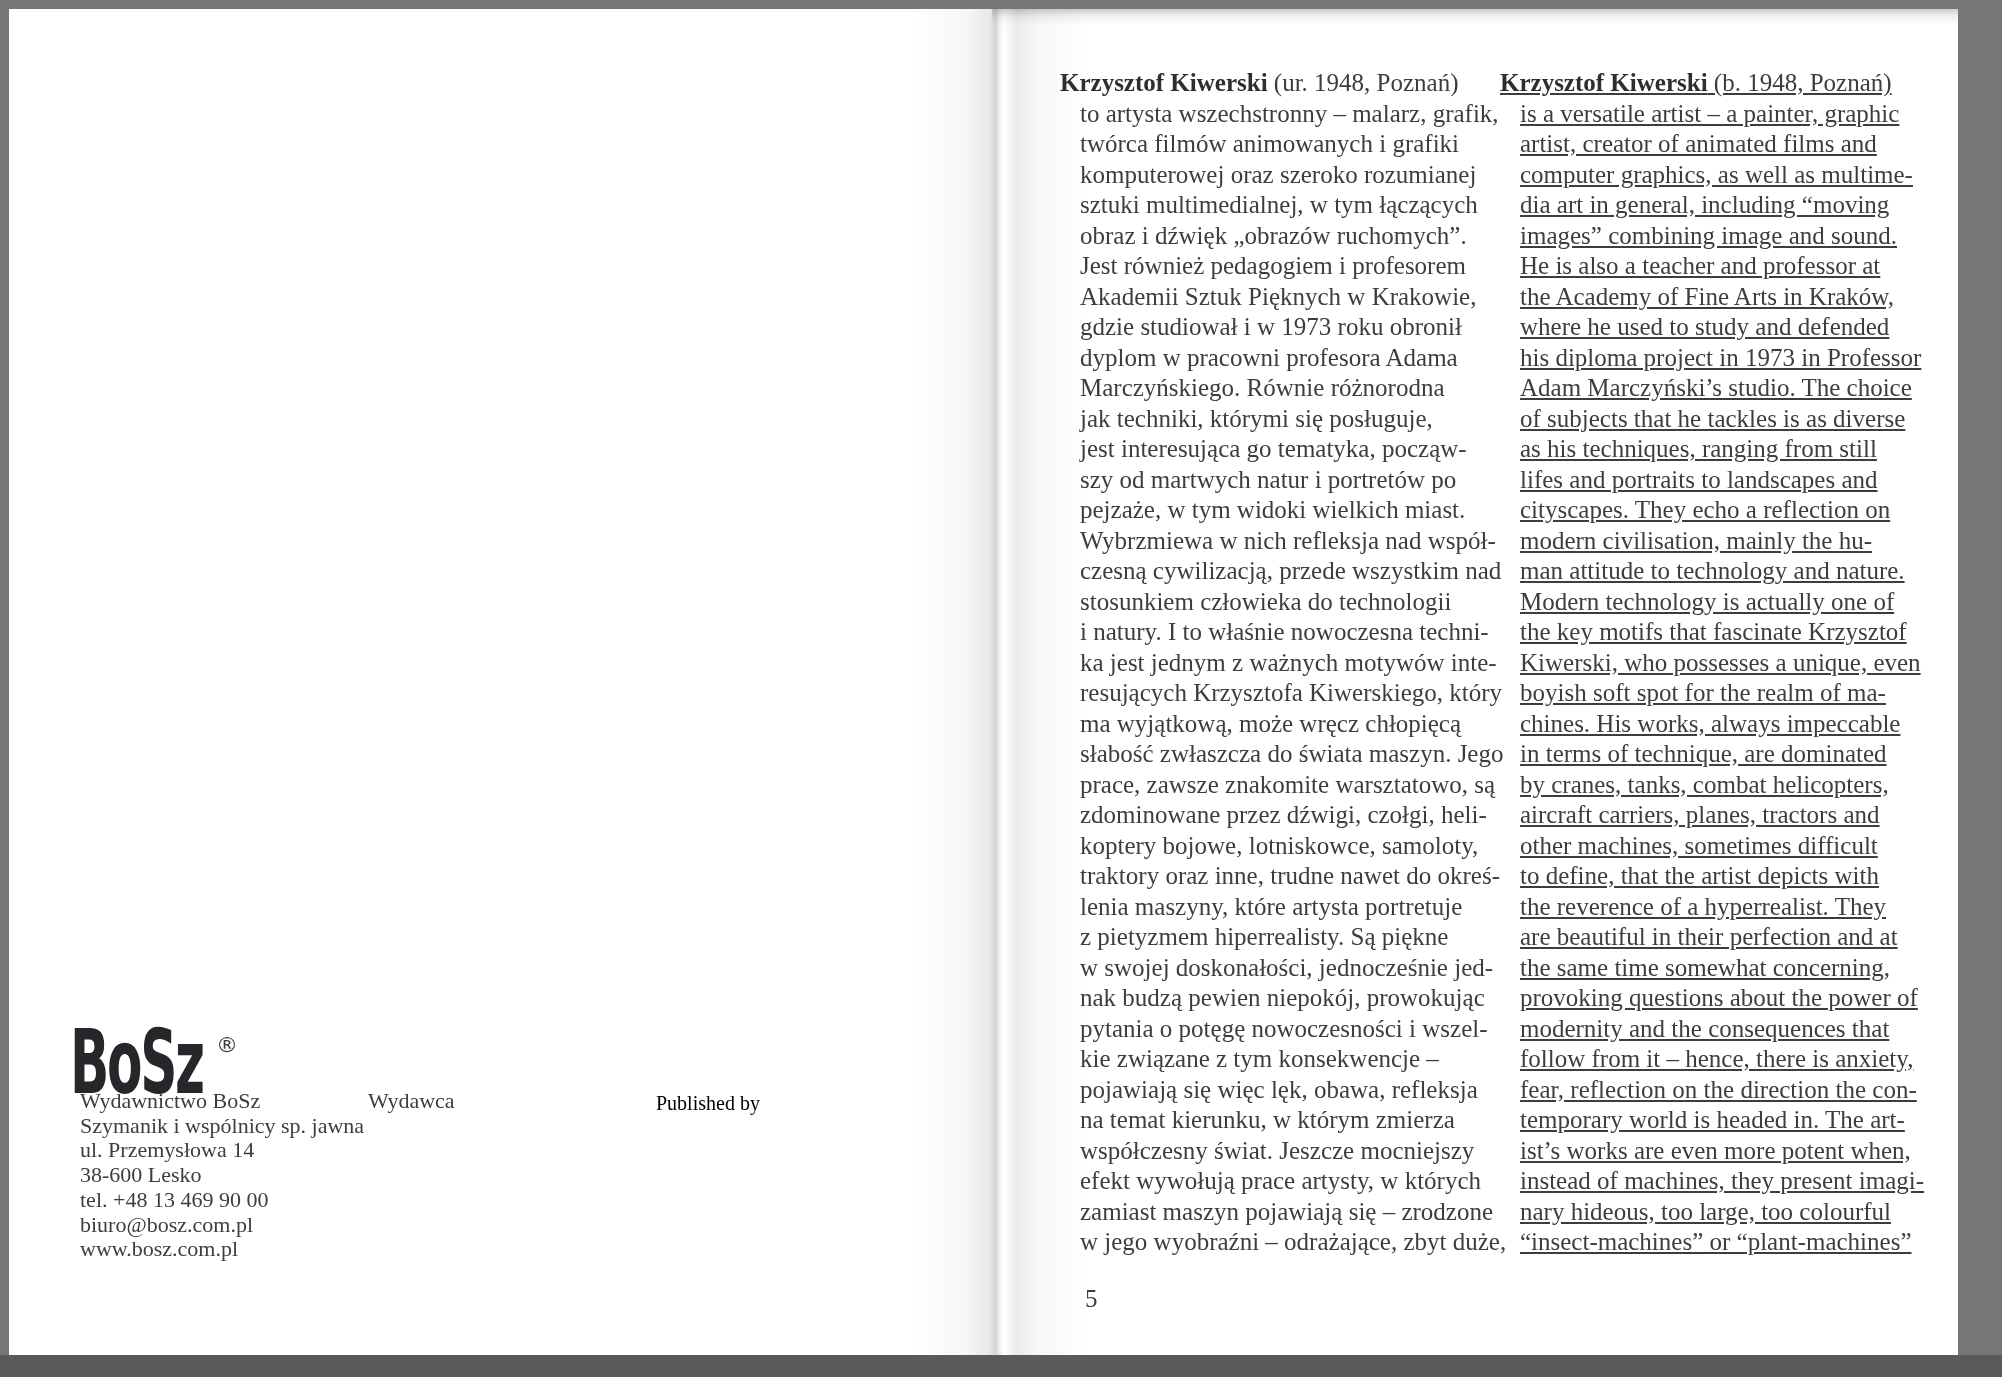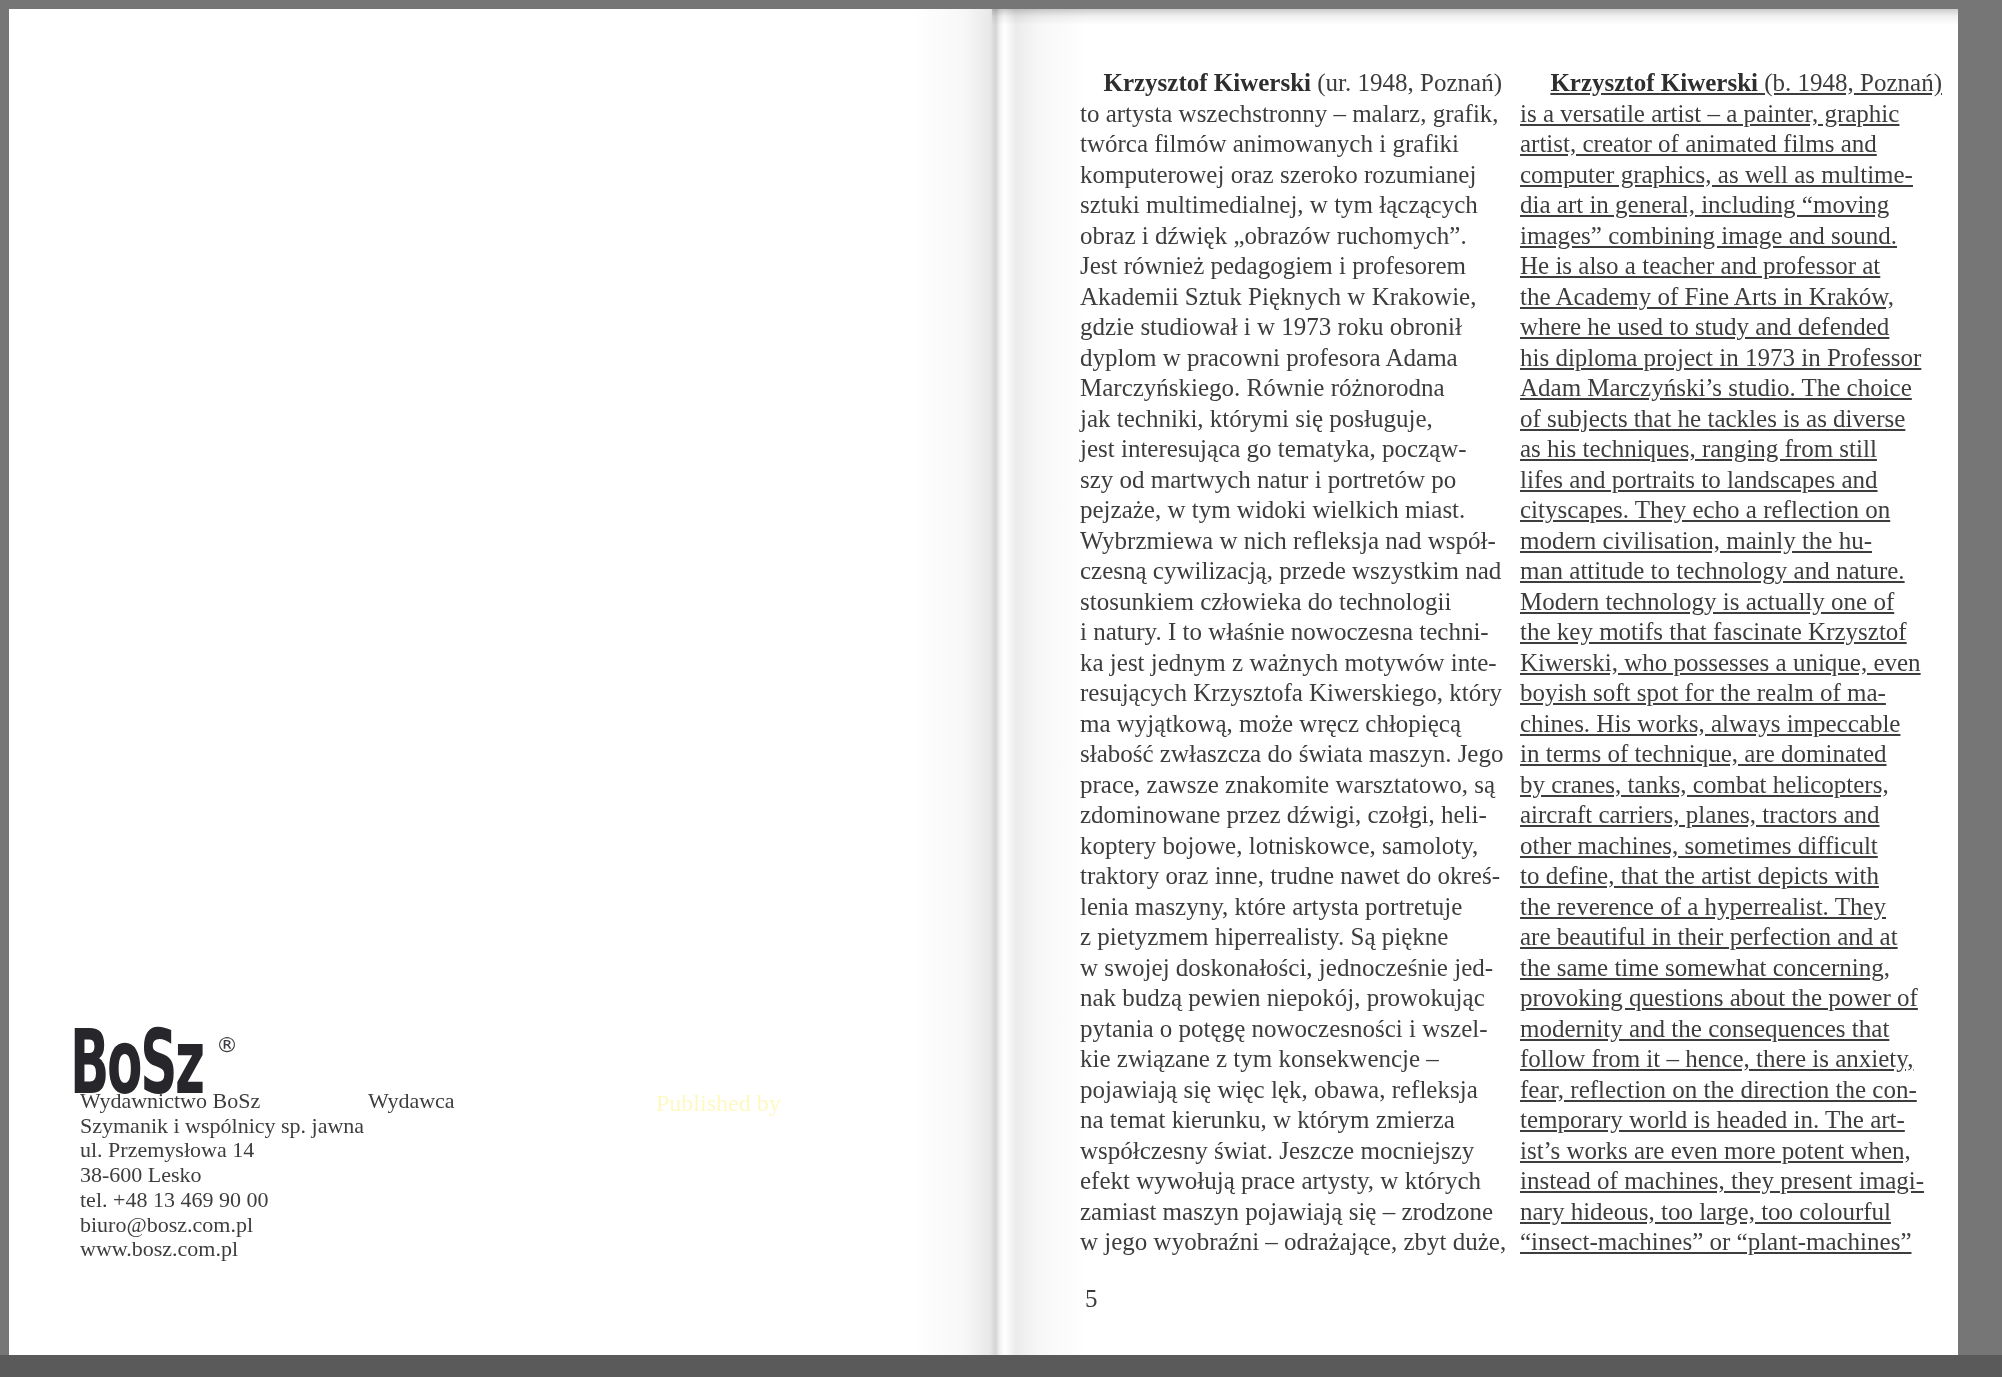--- a/index.html
+++ b/index.html
@@ -104,37 +104,37 @@
     left: 368px;
     top: 1089px;
     font-size: 22px;
     line-height: 24.7px;
     color: #3d3d3d;
   }
   .label-published {
     position: absolute;
     left: 656px;
     top: 1091px;
-    font-size: 24px;
+    font-size: 20px;
     line-height: 24.7px;
-    color: #fef9c3;
+    color: #000000;
   }
 
   
   .text-column {
     position: absolute;
     top: 68px;
     width: 442px;
     font-size: 25px;
     line-height: 30.5px;
     color: #3d3d3d;
   }
   .col-pl { left: 1060px; }
   .col-en { left: 1500px; text-decoration: underline; }
-  .col-heading { white-space: pre; text-align: right; }
+  .col-heading { white-space: pre; }
   .col-heading strong { font-weight: bold; color: #2e2e2e; }
   .col-body { white-space: pre; margin-left: 20px; }
   .page-number {
     position: absolute;
     left: 1085px;
     top: 1284px;
     font-size: 25px;
     line-height: 30px;
     color: #3d3d3d;
   }

